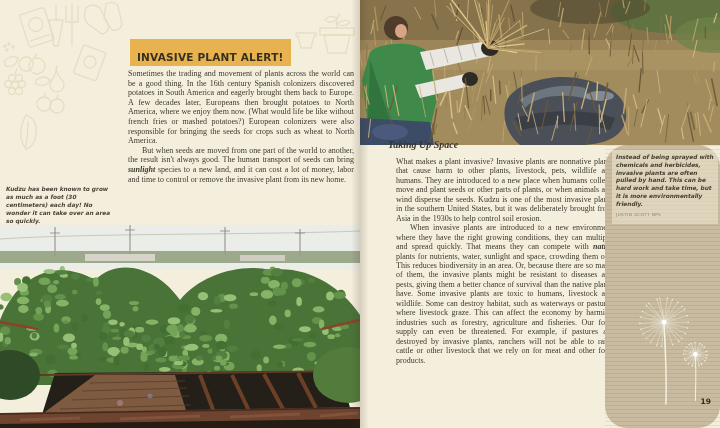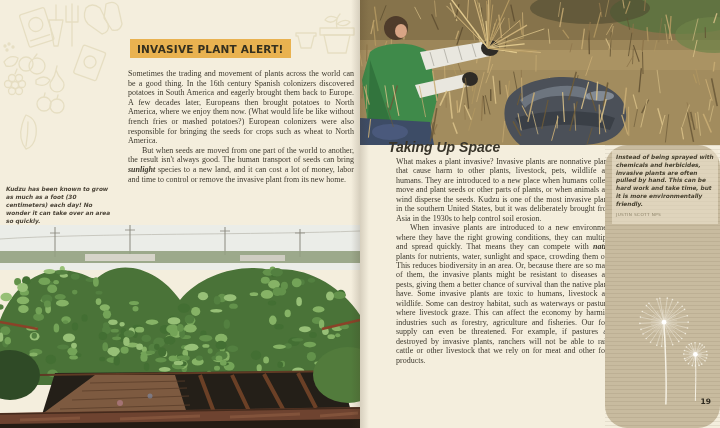--- a/index.html
+++ b/index.html
@@ -6,38 +6,38 @@
   .spread{position:relative;width:720px;height:428px;overflow:hidden;background:#f4eedd;
           font-family:"Liberation Serif",serif;}
   .page{position:absolute;top:0;height:428px;width:360px;}
   .page-left{left:0;}
   .page-right{left:360px;}
 
   
   .deco-icons{position:absolute;left:0;top:0;width:360px;height:230px;pointer-events:none;}
   .alert-box{position:absolute;left:130px;top:39px;background:#e9b250;color:#35301f;
              font-family:"DejaVu Sans",sans-serif;font-weight:bold;font-size:10.5px;
-             letter-spacing:.2px;padding:4px 7px 3px;}
+             letter-spacing:.2px;padding:12px 7px 3px;}
   .body-col{position:absolute;text-align:justify;color:#3d392e;font-size:8px;}
   .body-col p{margin:0;}
   .body-col p + p{text-indent:14px;}
   .seg-em{font-weight:bold;font-style:italic;}
   .body-col-left{left:128px;top:69px;width:226px;line-height:9.6px;}
   .caption{font-family:"DejaVu Sans",sans-serif;font-style:italic;font-weight:bold;
            color:#4a4337;font-size:5.8px;}
   .caption-left{position:absolute;left:6px;top:185px;width:108px;line-height:8px;}
   .credit{font-style:normal;font-weight:normal;font-size:4.2px;letter-spacing:.4px;
           color:#968f7b;margin-top:2.5px;text-transform:uppercase;}
   .photo{position:absolute;display:block;}
   .kudzu-photo{left:0;top:225px;width:360px;height:203px;}
 
   
   .weed-photo{left:0;top:0;width:360px;height:145px;}
-  .section-heading{position:absolute;left:28px;top:139px;font-family:Liberation Sans, sans-serif;
-                   font-weight:bold;font-style:italic;font-size:14px;color:#39352a;text-align:center;}
+  .section-heading{position:absolute;left:28px;top:139px;font-family:Liberation Serif, serif;
+                   font-weight:bold;font-style:italic;font-size:10px;color:#39352a;text-align:center;}
   .body-col-right{left:28px;top:157px;width:217px;line-height:9.45px;margin-left:8px;}
   .sidebar{position:absolute;left:245px;top:145px;width:115px;height:283px;background:#c8bb9f;border-radius:22px;}
   .sidebar .texture{position:absolute;inset:0;
       background:repeating-linear-gradient(to bottom,rgba(90,75,50,.10) 0 1px,rgba(0,0,0,0) 1px 4px);}
   .caption-right{position:absolute;left:7px;top:5px;width:98px;padding:4px 4px 5px;
                  background:rgba(243,234,212,.55);line-height:7.8px;color:#46402f;}
   .caption-right .credit{color:#8d8368;}
   .dandelions{position:absolute;left:8px;top:134px;width:103px;height:140px;}
   .page-number{position:absolute;right:9px;bottom:22px;font-family:"DejaVu Sans",sans-serif;
                font-weight:bold;font-size:7.5px;color:#2e2a20;}

